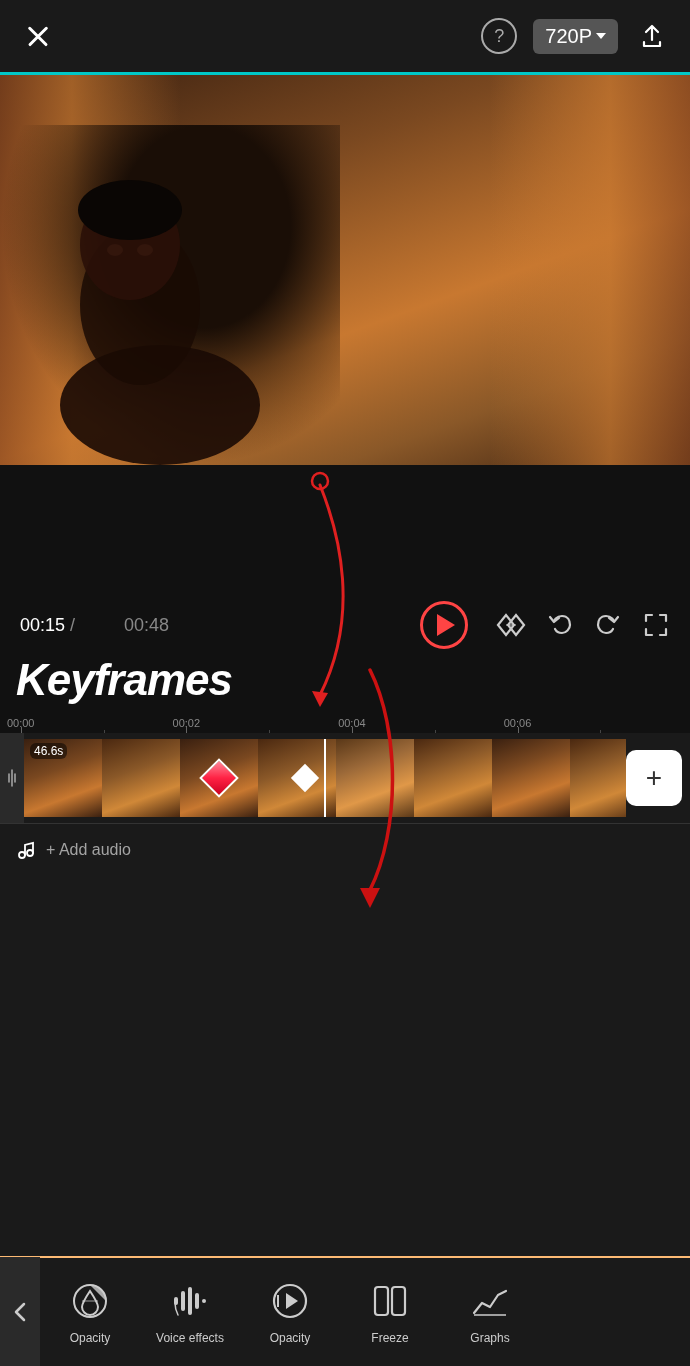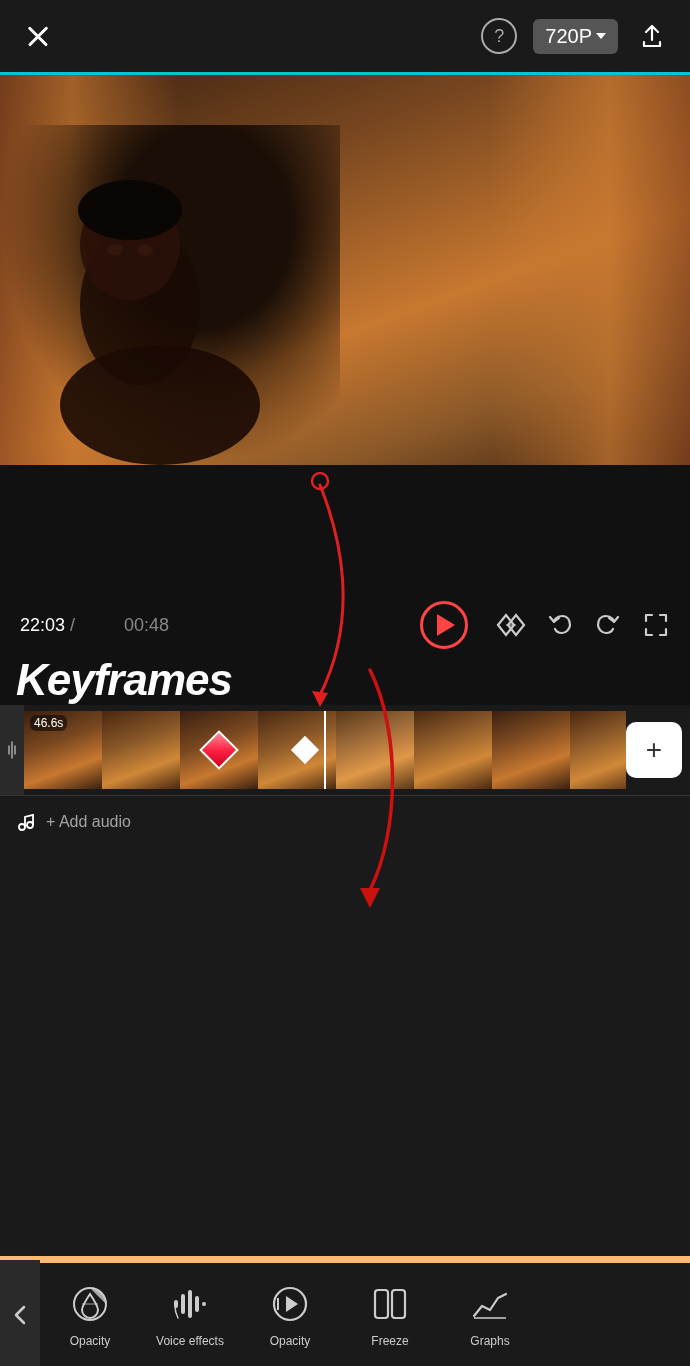--- a/index.html
+++ b/index.html
@@ -289,21 +289,21 @@
       display: flex; align-items: center; gap: 10px;
       cursor: pointer;
       color: #a3a3a3;
       font-size: 16px;
     }
 
     
     .bottom-toolbar {
       height: 110px;
       background: #1a1a1a;
-      border-top: 7px solid #fdba74;
+      border-top: 2px solid #fdba74;
       display: flex;
       align-items: center;
       position: absolute;
       bottom: 0; left: 0; right: 0;
     }
 
     .toolbar-scroll {
       display: flex;
       align-items: center;
       height: 100%;
@@ -417,21 +417,21 @@
 
       <ellipse cx="95" cy="165" rx="8" ry="6" fill="#3a1a10" opacity="0.6"></ellipse>
       <ellipse cx="125" cy="165" rx="8" ry="6" fill="#3a1a10" opacity="0.6"></ellipse>
     </svg>
   </div>
 
   <div class="dark-section"></div>
 
   <div class="timeline-controls">
     <div class="time-display">
-      <span class="time-current">22:03</span>
+      <span class="time-current">00:15</span>
       <span class="time-sep"> / </span>
       <span class="time-total">00:48</span>
     </div>
     <div class="control-btns">
 
       <div class="play-btn">
         <div class="play-triangle"></div>
       </div>
 
       <div class="diamond-btn">
@@ -463,20 +463,37 @@
       </div>
     </div>
   </div>
 
   <div class="timeline-section">
 
     <div class="keyframes-area">
       <span class="keyframes-label">Keyframes</span>
     </div>
 
+    <div class="ruler-container">
+      <div class="ruler-marks">
+        <span class="ruler-mark" style="left:3%">00:00</span>
+        <span class="ruler-tick" style="left:3%"></span>
+        <span class="ruler-mark" style="left:27%">00:02</span>
+        <span class="ruler-tick" style="left:27%"></span>
+        <span class="ruler-mark" style="left:51%">00:04</span>
+        <span class="ruler-tick" style="left:51%"></span>
+        <span class="ruler-mark" style="left:75%">00:06</span>
+        <span class="ruler-tick" style="left:75%"></span>
+
+        <span class="ruler-tick-sm" style="left:15%"></span>
+        <span class="ruler-tick-sm" style="left:39%"></span>
+        <span class="ruler-tick-sm" style="left:63%"></span>
+        <span class="ruler-tick-sm" style="left:87%"></span>
+      </div>
+    </div>
 
     <div class="video-strip-container">
 
       <div class="video-strip-left-btn">
         <svg width="10" height="20" viewBox="0 0 10 20">
           <path d="M5 2 L5 18 M2 6 L2 14 M8 6 L8 14" stroke="#aaa" stroke-width="1.5" stroke-linecap="round"></path>
         </svg>
       </div>
 
       <div class="video-strip" style="position:relative;">

